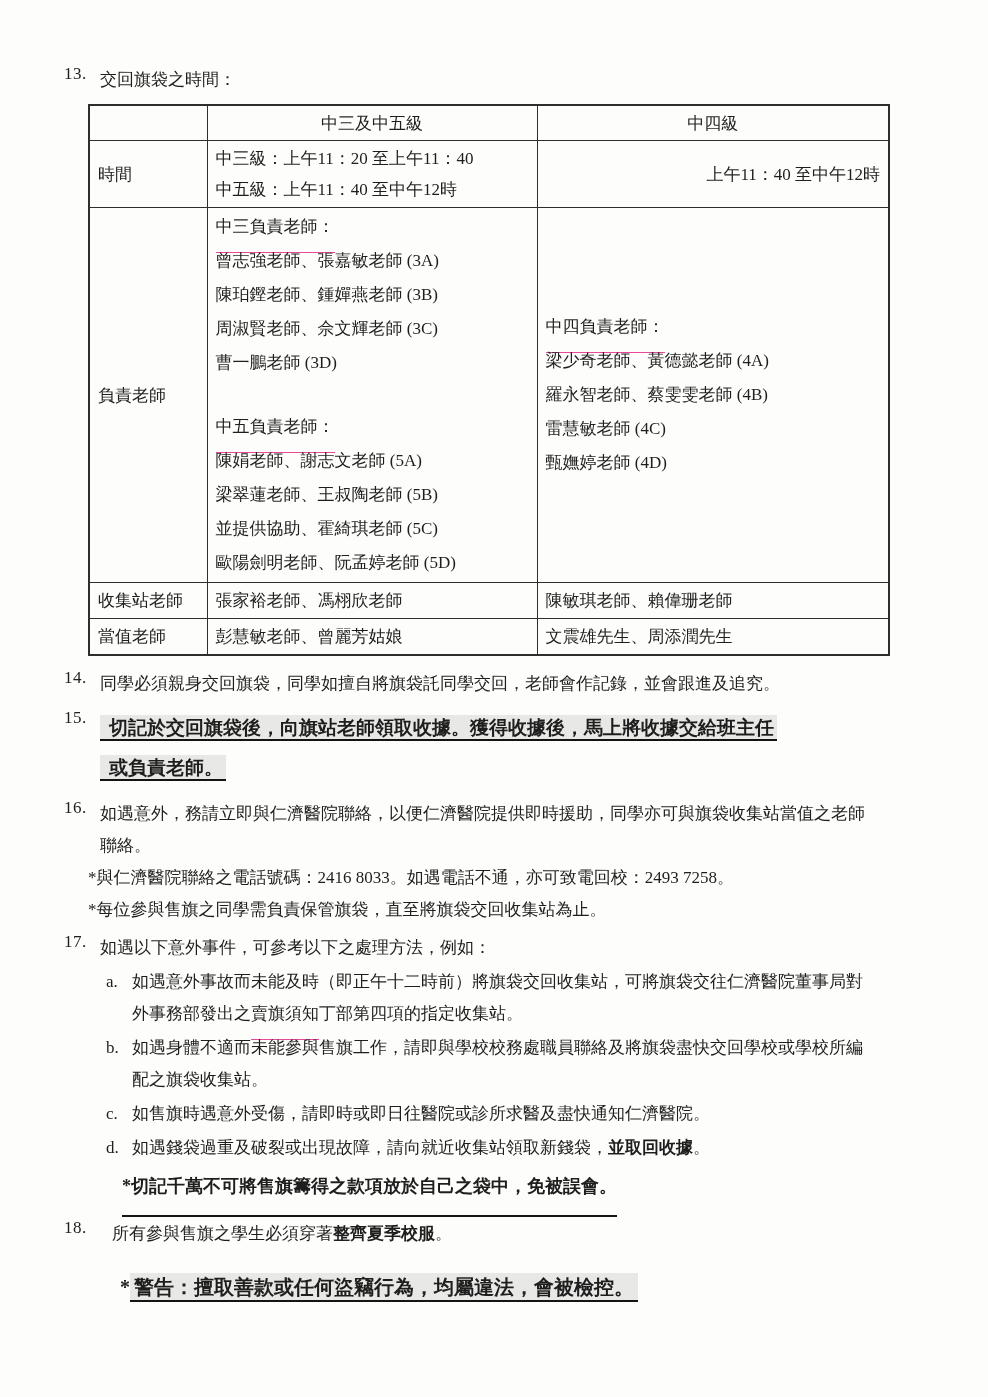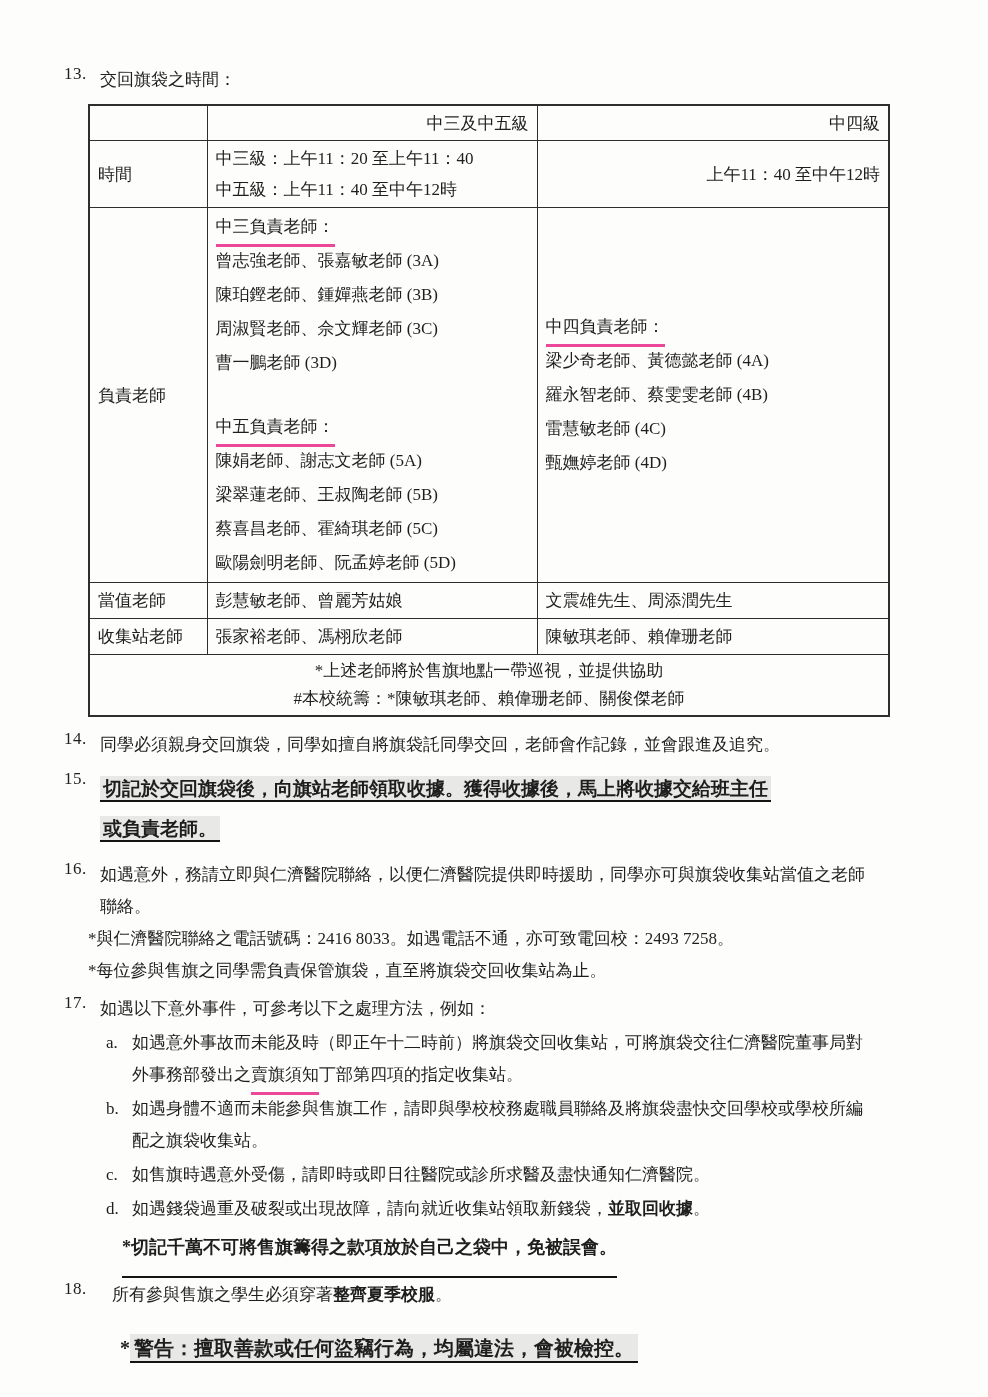--- a/index.html
+++ b/index.html
@@ -25,38 +25,38 @@
     width:800px;
     margin:8px 0 0 24px;
     border:2px solid #2e2e2e;
   }
   table.schedule td{
     border:1px solid #2e2e2e;
     padding:2px 8px;
     font-size:17px;
     vertical-align:middle;
   }
-  .hdr-cell{text-align:right;height:30px;}
+  .hdr-cell{text-align:center;height:30px;}
   .label-cell{padding-left:12px;}
   .time-cell .tline{line-height:31px;text-align:left;}
   .time-center{text-align:right;}
   .resp-cell{vertical-align:top;padding-top:3px;}
   .resp-cell .tline{line-height:34px;}
   .resp-label{vertical-align:top;padding-top:6px;}
   .block-gap{height:30px;}
   .single-row td{height:31px;}
   .foot-cell{text-align:center;line-height:28px;padding:4px 0;}
-  .u{border-bottom:3px solid #ec4899;padding-bottom:8px;}
+  .u{border-bottom:1px solid #ec4899;padding-bottom:16px;}
 
   
   .hl{
     background:#e8e8e6;
     border-bottom:2px solid #141414;
     font-weight:bold;
-    padding:2px 3px 1px 3px;
+    padding:2px 3px 1px 9px;
   }
   .item15 .body{line-height:40px;font-size:19px;max-width:820px;}
   .note-line{margin-left:24px;line-height:32px;}
   .sub{display:flex;margin-left:6px;line-height:32px;margin-top:2px;}
   .sub .letter{width:26px;flex:none;}
   .sub .sbody{max-width:748px;}
   .bold{font-weight:bold;}
   .note17{margin-left:22px;margin-top:6px;font-size:18px;}
   .note17 .hl-line{background:transparent;border-bottom:2px solid #141414;font-weight:bold;padding-bottom:19px;}
   .item18 .no{width:48px;}
@@ -98,46 +98,40 @@
         <td class="resp-cell">
           <div class="tline"><span class="u">中三負責老師：</span></div>
           <div class="tline">曾志強老師、張嘉敏老師 (3A)</div>
           <div class="tline">陳珀鏗老師、鍾嬋燕老師 (3B)</div>
           <div class="tline">周淑賢老師、佘文輝老師 (3C)</div>
           <div class="tline">曹一鵬老師 (3D)</div>
           <div class="block-gap"></div>
           <div class="tline"><span class="u">中五負責老師：</span></div>
           <div class="tline">陳娟老師、謝志文老師 (5A)</div>
           <div class="tline">梁翠蓮老師、王叔陶老師 (5B)</div>
-          <div class="tline">蔡喜昌老師、霍綺琪老師 (5C)</div>
+          <div class="tline">並提供協助、霍綺琪老師 (5C)</div>
           <div class="tline">歐陽劍明老師、阮孟婷老師 (5D)</div>
         </td>
         <td class="resp-cell">
           <div class="tline"><span class="u">中四負責老師：</span></div>
           <div class="tline">梁少奇老師、黃德懿老師 (4A)</div>
           <div class="tline">羅永智老師、蔡雯雯老師 (4B)</div>
           <div class="tline">雷慧敏老師 (4C)</div>
           <div class="tline">甄嫵婷老師 (4D)</div>
         </td>
       </tr>
       <tr class="single-row">
-        <td class="label-cell">當值老師</td>
-        <td>彭慧敏老師、曾麗芳姑娘</td>
-        <td>文震雄先生、周添潤先生</td>
-      </tr>
-      <tr class="single-row">
         <td class="label-cell">收集站老師</td>
         <td>張家裕老師、馮栩欣老師</td>
         <td>陳敏琪老師、賴偉珊老師</td>
       </tr>
-      <tr>
-        <td colspan="3" class="foot-cell">
-          <div>*上述老師將於售旗地點一帶巡視，並提供協助</div>
-          <div>#本校統籌：*陳敏琪老師、賴偉珊老師、關俊傑老師</div>
-        </td>
+      <tr class="single-row">
+        <td class="label-cell">當值老師</td>
+        <td>彭慧敏老師、曾麗芳姑娘</td>
+        <td>文震雄先生、周添潤先生</td>
       </tr>
     </tbody>
   </table>
 
   <div class="item" style="margin-top:12px;">
     <span class="no">14.</span>
     <span class="body">同學必須親身交回旗袋，同學如擅自將旗袋託同學交回，老師會作記錄，並會跟進及追究。</span>
   </div>
 
   <div class="item item15" style="margin-top:8px;">

